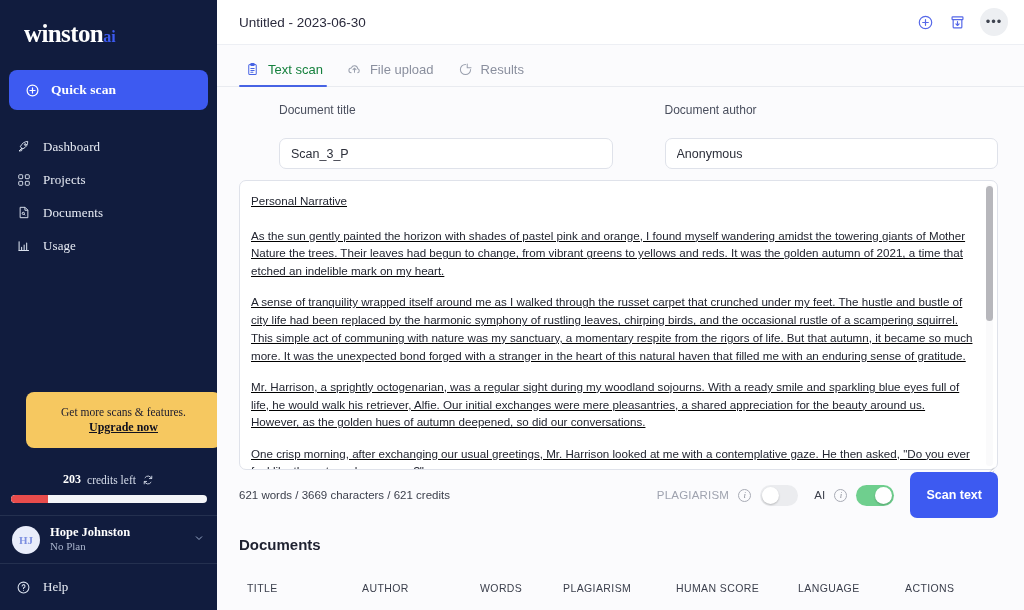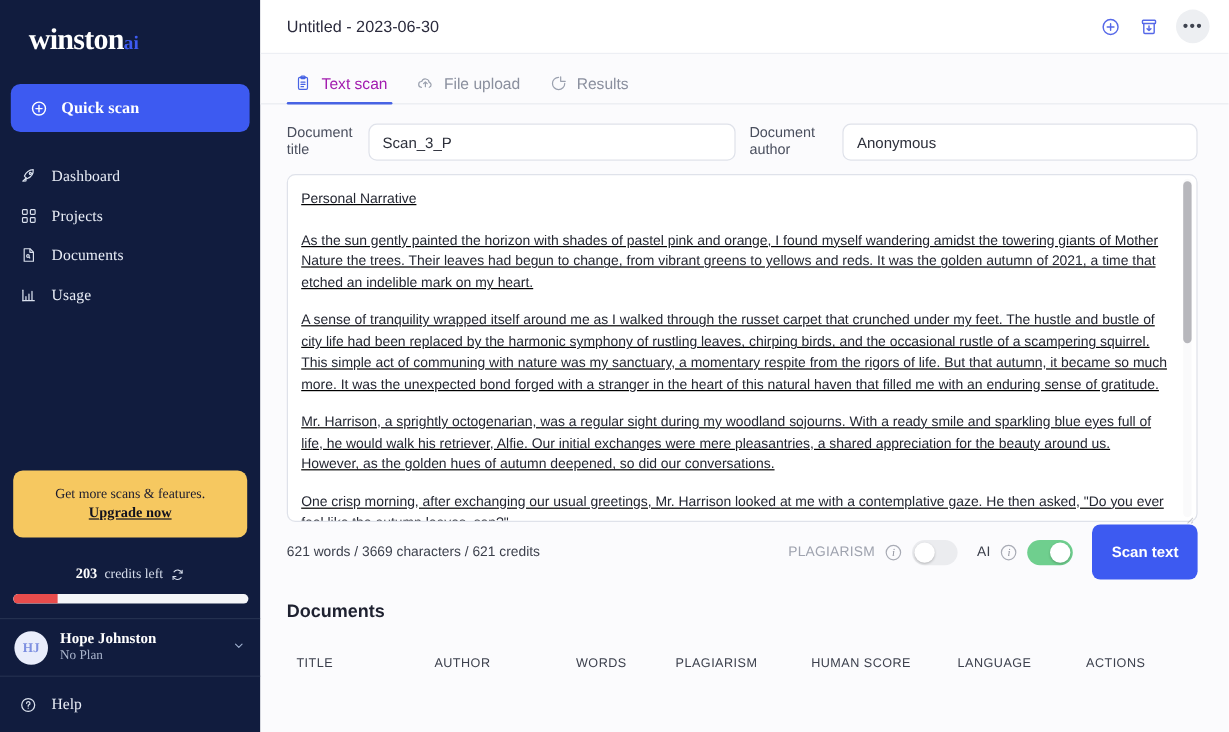--- a/index.html
+++ b/index.html
@@ -39,21 +39,21 @@
 
   .nav { margin-top: 20px; display: flex; flex-direction: column; }
   .nav-item {
     height: 33px; display: flex; align-items: center;
     padding-left: 16px; gap: 12px; cursor: pointer;
   }
   .nav-item .label { font-size: 13px; color: #E8ECF5; letter-spacing: 0.1px; }
   .nav-icon { width: 15px; height: 15px; display: inline-flex; align-items: center; justify-content: center; }
 
   .upgrade-card {
-    position: absolute; left: 11px; top: 392px;
+    position: absolute; left: 26px; top: 392px;
     width: 195px; height: 56px;
     background: #F6C860;
     border-radius: 8px;
     display: flex; flex-direction: column; align-items: center; justify-content: center;
     gap: 2px; cursor: pointer;
   }
   .upgrade-card .t1 { font-size: 11.5px; color: #1A1A2E; }
   .upgrade-card .t2 { font-size: 12px; color: #11111F; font-weight: 700; text-decoration: underline; }
 
   .credits { position: absolute; left: 0; top: 469px; width: 217px; text-align: center; }
@@ -112,30 +112,30 @@
     height: 42px; display: flex; align-items: flex-end;
     padding: 0 0 0 22px; gap: 0;
     border-bottom: 1px solid #E9EBF0; background: #FBFBFD;
     flex: 0 0 42px;
   }
   .tab {
     display: flex; align-items: center; gap: 8px;
     padding: 0 18px 9px 6px; cursor: pointer;
     font-size: 13px; color: #8A8F9E; position: relative;
   }
-  .tab.active { color: #a21caf; font-weight: 400; }
+  .tab.active { color: #15803d; font-weight: 400; }
   .tab.active::after {
     content: ""; position: absolute; left: 0; right: 14px; bottom: -1px;
     height: 2.5px; background: #4763E4; border-radius: 2px;
   }
 
   .content { padding: 16px 26px 0 22px; flex: 1; overflow: hidden; }
 
   .fields { display: flex; gap: 12px; }
-  .field { flex: 1; display: flex; flex-direction: row; gap: 6px; }
+  .field { flex: 1; display: flex; flex-direction: column; gap: 21px; margin-left: 40px; }
   .field-label { font-size: 12px; color: #4A4F5E; }
   .field-input {
     height: 31px; border: 1px solid #DFE2EA; border-radius: 7px;
     background: #fff; font-size: 12.5px; color: #2C2F3A;
     padding: 0 11px; font-family: "Liberation Sans", sans-serif;
     outline: none; width: 100%;
   }
 
   .editor-wrap { position: relative; margin-top: 11px; text-decoration: underline; }
   .editor {

